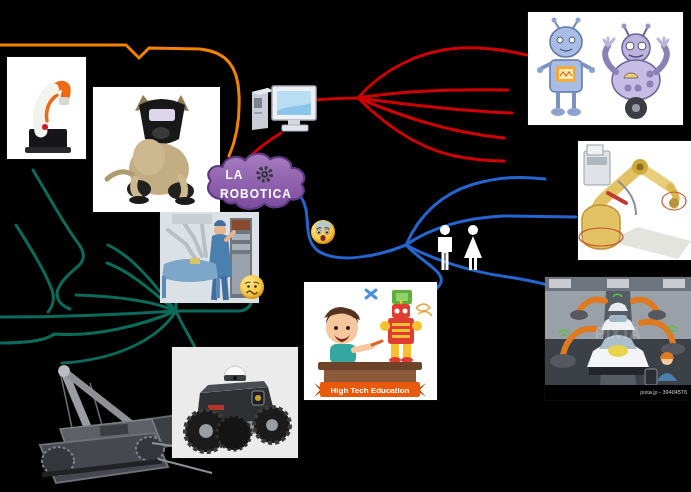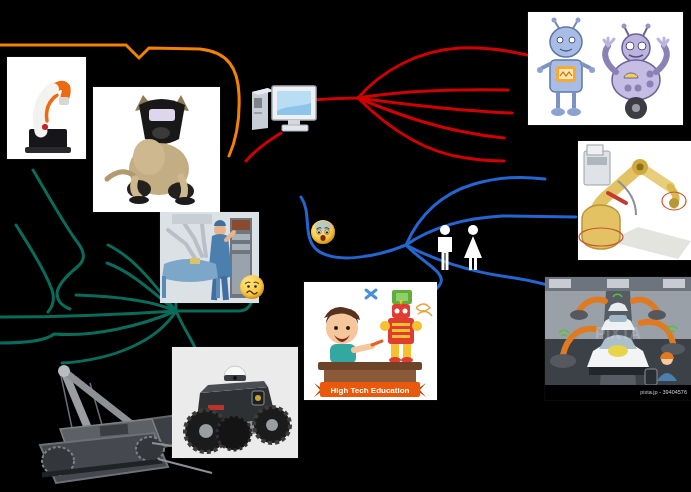--- a/index.html
+++ b/index.html
@@ -352,20 +352,38 @@
       <polygon points="40,78 92,74 96,86 38,90" fill="#8d9095"></polygon>
 
       <circle cx="34" cy="84" r="21" fill="#1b1b1b" stroke="#3c3c3c" stroke-width="4" stroke-dasharray="4 3"></circle>
       <circle cx="34" cy="84" r="7" fill="#9a9da2"></circle>
       <circle cx="100" cy="78" r="18" fill="#1b1b1b" stroke="#3c3c3c" stroke-width="4" stroke-dasharray="4 3"></circle>
       <circle cx="100" cy="78" r="6" fill="#9a9da2"></circle>
       <circle cx="62" cy="86" r="17" fill="#141414" stroke="#303030" stroke-width="3" stroke-dasharray="3 3"></circle>
     </svg>
   </div>
 
+  <div class="node" style="left:202px;top:150px;">
+    <svg width="108" height="66" viewBox="0 0 100 60">
+      <defs>
+        <linearGradient id="cloudgrad" x1="0" y1="0" x2="0" y2="1">
+          <stop offset="0" stop-color="#a57cc0"></stop>
+          <stop offset="1" stop-color="#7c4a9e"></stop>
+        </linearGradient>
+      </defs>
+      <path d="M 20 45 C 8 45 2 36 8 28 C 2 20 10 12 19 15 C 21 6 33 3 40 9 C 45 1 58 1 63 8 C 72 3 83 8 83 16 C 93 16 98 25 92 31 C 98 39 91 47 81 45 C 78 53 64 55 58 49 C 50 56 36 56 31 48 C 27 50 22 49 20 45 Z" fill="url(#cloudgrad)" stroke="#5e3a80" stroke-width="2"></path>
+      <text x="30" y="26" text-anchor="middle" font-size="11" class="cloud-text">LA</text>
+      <text x="50" y="44" text-anchor="middle" font-size="11" class="cloud-text">ROBOTICA</text>
+      <g transform="translate(58,22)">
+        <circle r="6" fill="none" stroke="#35353a" stroke-width="3.5" stroke-dasharray="2.4 2.2"></circle>
+        <circle r="3.2" fill="#35353a"></circle>
+        <circle r="1.4" fill="#8a5ba6"></circle>
+      </g>
+    </svg>
+  </div>
 
   <div class="emoji" style="left:311px;top:220px;">
     <svg width="24" height="24" viewBox="0 0 24 24">
       <path d="M4 8 q2 6 16 0 l0 -3 a10 10 0 0 0 -16 0 Z" fill="#9fc4e8" opacity=".75"></path>
       <path d="M6 9 q2 -2 4 -1 M14 8 q2 -1 4 1" stroke="#7a4a12" stroke-width="1.2" fill="none" stroke-linecap="round"></path>
       <circle cx="8" cy="12" r="2.2" fill="#fff" stroke="#333" stroke-width=".6"></circle>
       <circle cx="16" cy="12" r="2.2" fill="#fff" stroke="#333" stroke-width=".6"></circle>
       <circle cx="8" cy="12.4" r="1.1" fill="#222"></circle>
       <circle cx="16" cy="12.4" r="1.1" fill="#222"></circle>
       <ellipse cx="12" cy="18" rx="2.6" ry="3" fill="#7e2a1a"></ellipse>

